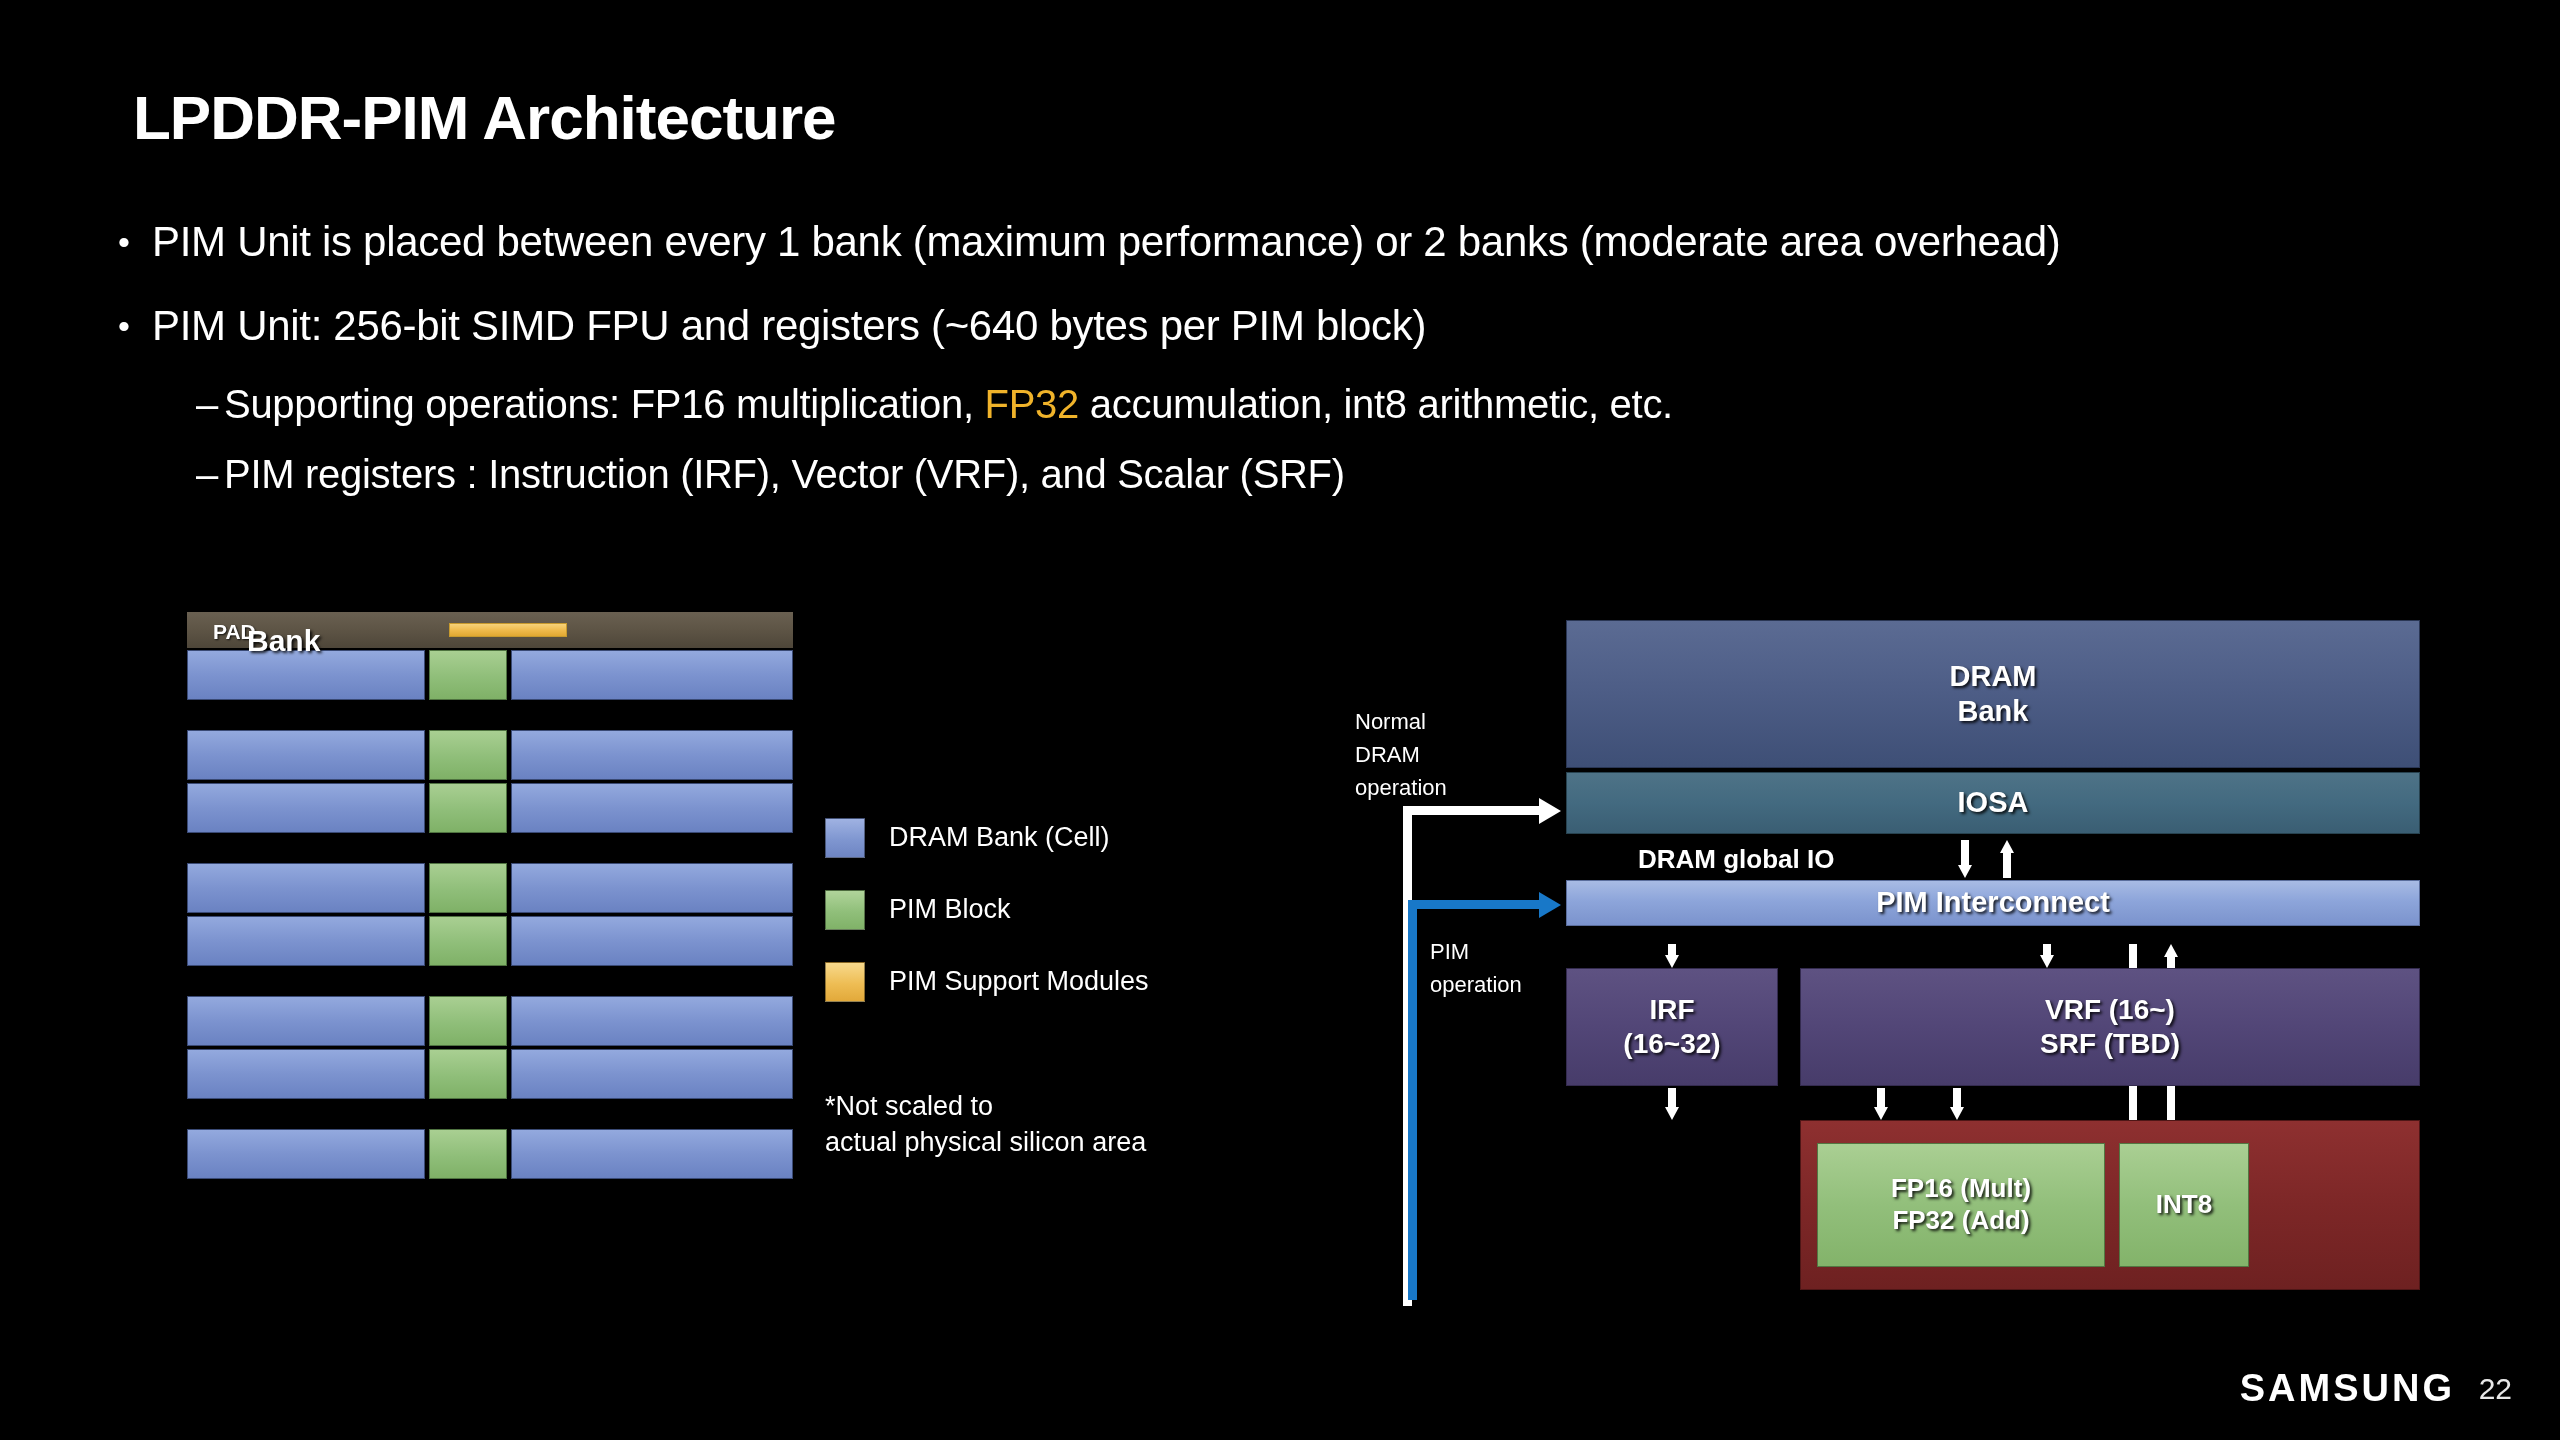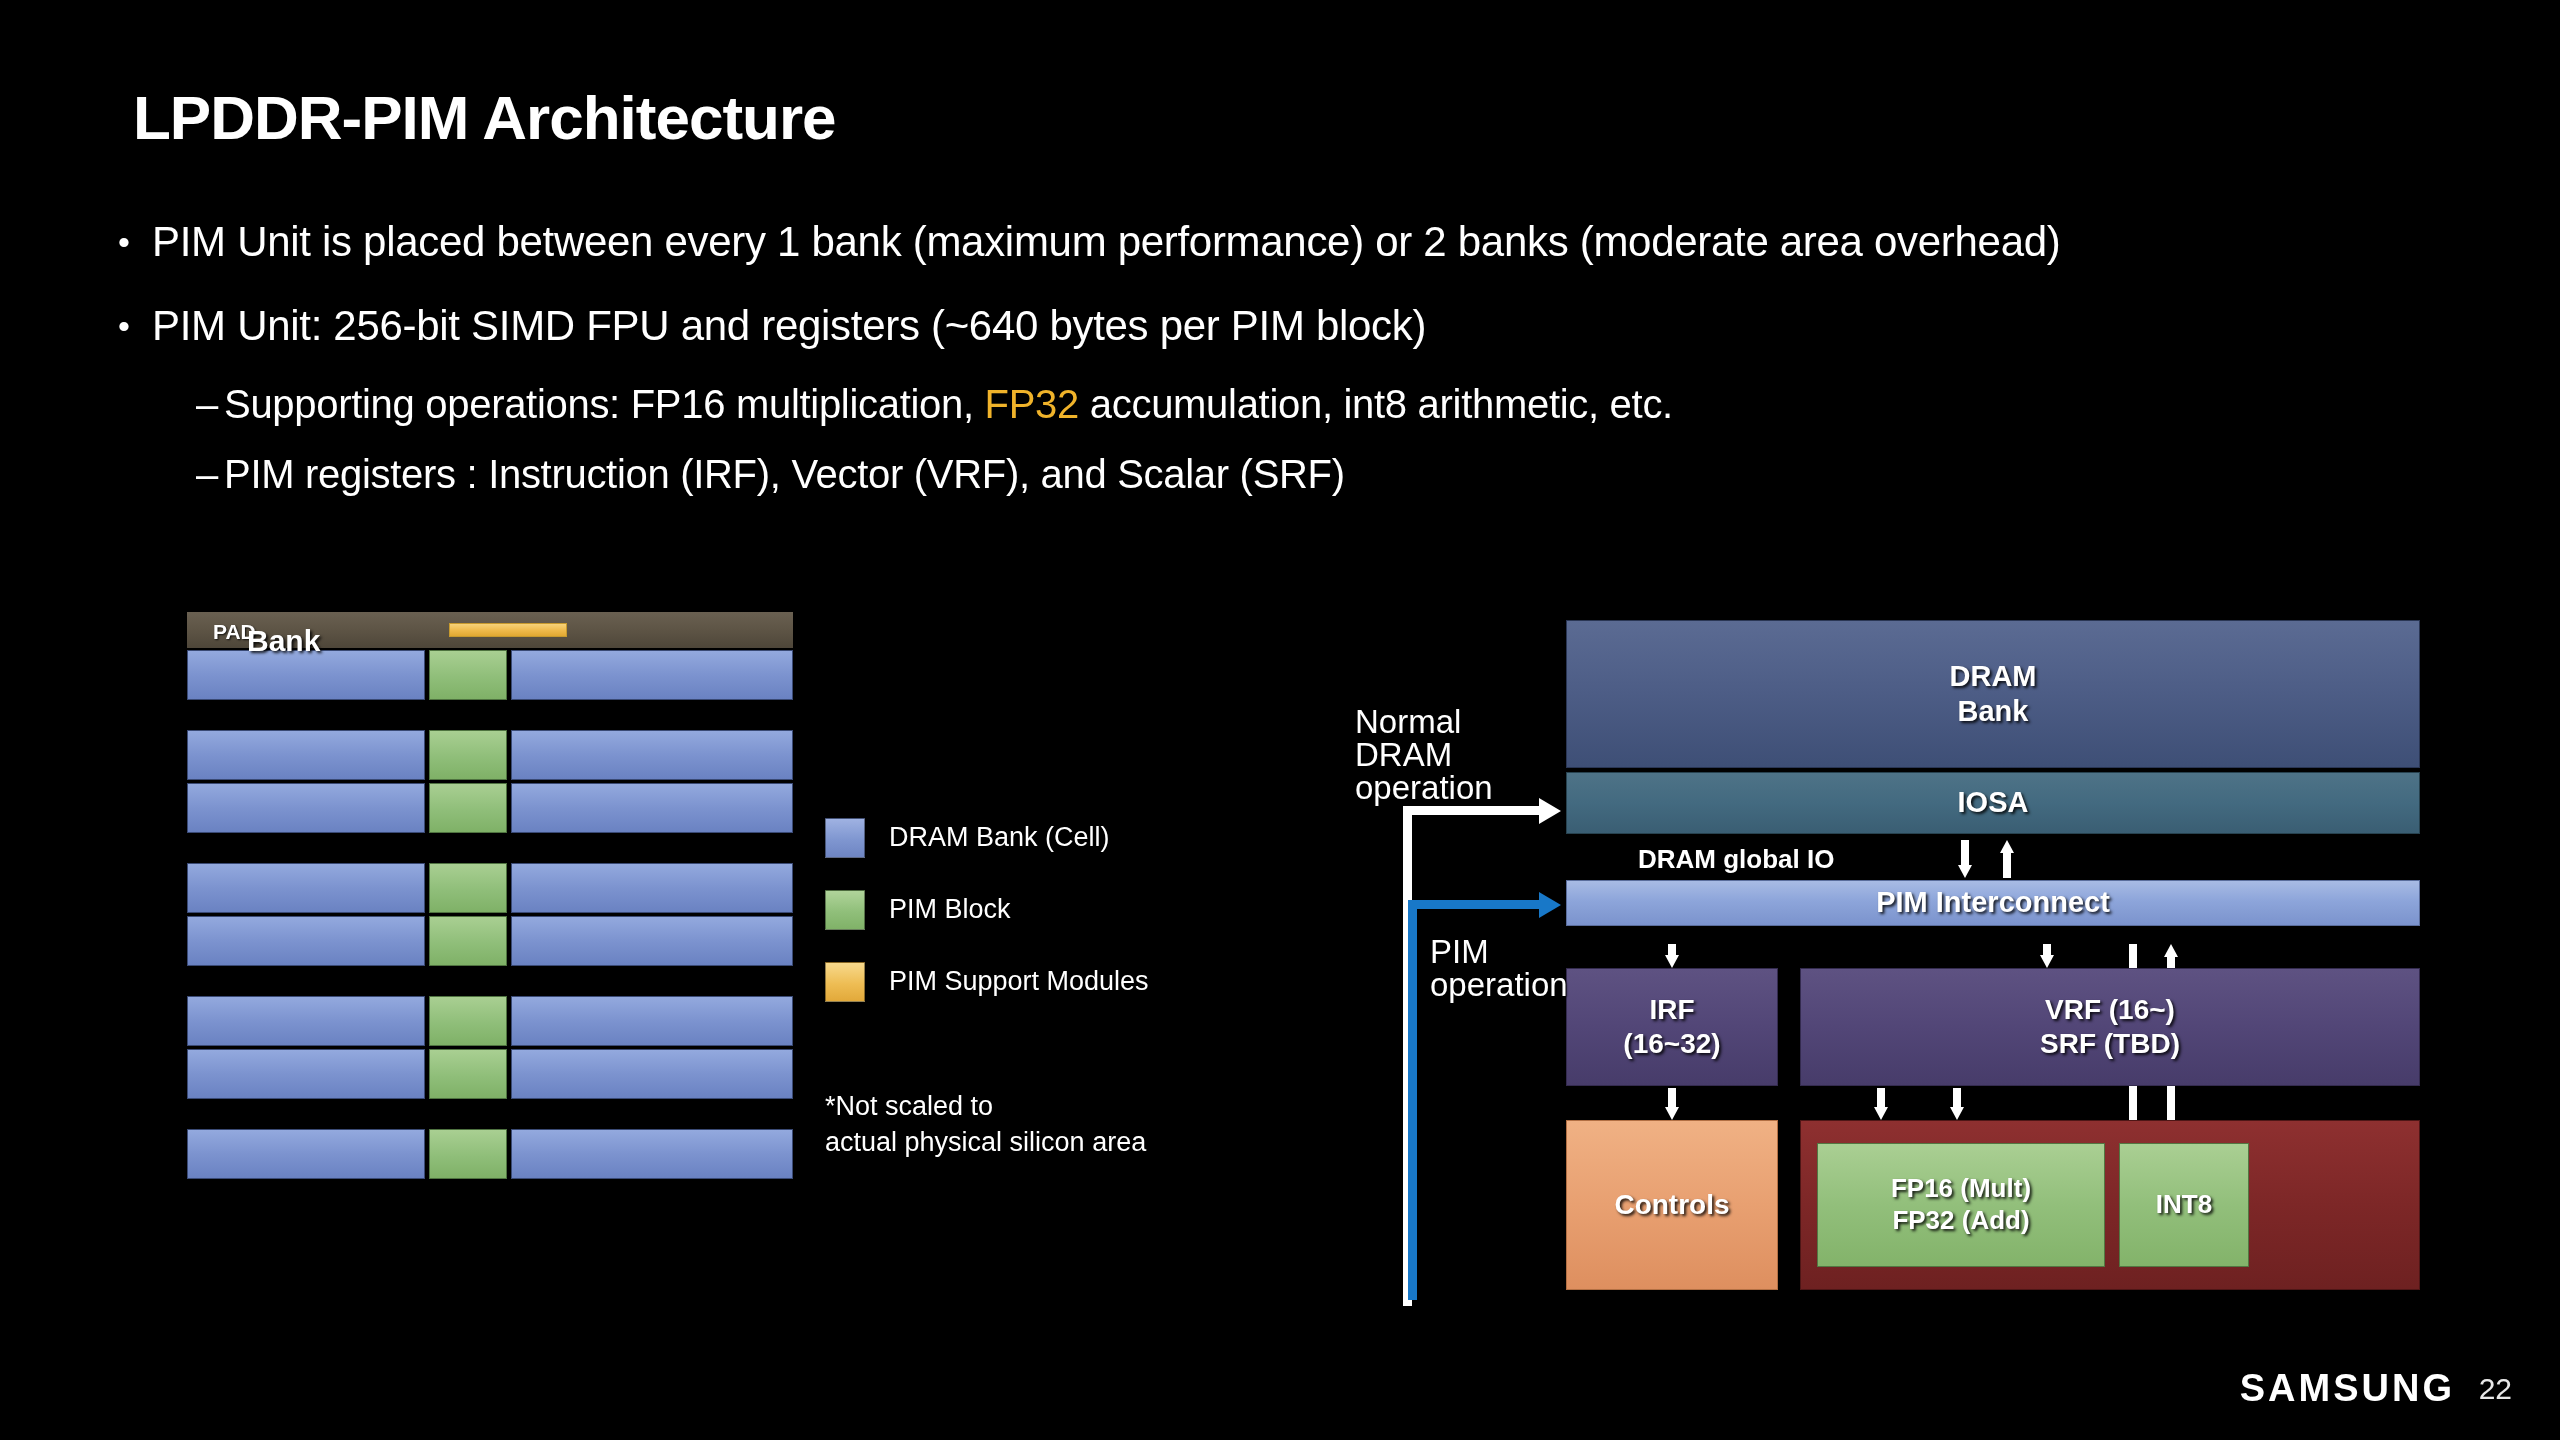--- a/index.html
+++ b/index.html
@@ -178,21 +178,21 @@
     border-top:13px solid #fff;
   }
   .varrow .head-u {
     position:absolute; left:0; top:0; width:0; height:0;
     border-left:7px solid transparent; border-right:7px solid transparent;
     border-bottom:13px solid #fff;
   }
 
   
   .flow-label {
-    position:absolute; font-size:33px; line-height:33px;
+    position:absolute; font-size:22px; line-height:33px;
     color:#fff; white-space:nowrap;
     text-shadow:1px 1px 2px rgba(0,0,0,.9);
   }
   #label-normal { left:1355px; top:705px; }
   #label-pim    { left:1430px; top:935px; }
 
   .elbow { position:absolute; }
   .elbow .vline { position:absolute; }
   .elbow .hline { position:absolute; }
   .elbow .ahead { position:absolute; width:0; height:0; }
@@ -363,21 +363,20 @@
 
   <div class="varrow" style="left:534px; top:476px; height:32px;">
     <div class="shaft" style="height:19px;"></div>
     <div class="head-d" style="top:19px;"></div>
   </div>
   <div class="varrow" style="left:610px; top:476px; height:32px;">
     <div class="shaft" style="height:19px;"></div>
     <div class="head-d" style="top:19px;"></div>
   </div>
 
-  <div id="box-controls" class="arch-box">Controls</div>
 
   <div id="alu-container">
     <div id="alu-fp" class="alu-box">
       <div>
         <div>FP16 (Mult)</div>
         <div>FP32 (Add)</div>
       </div>
     </div>
     <div id="alu-int8" class="alu-box">INT8</div>
   </div>

